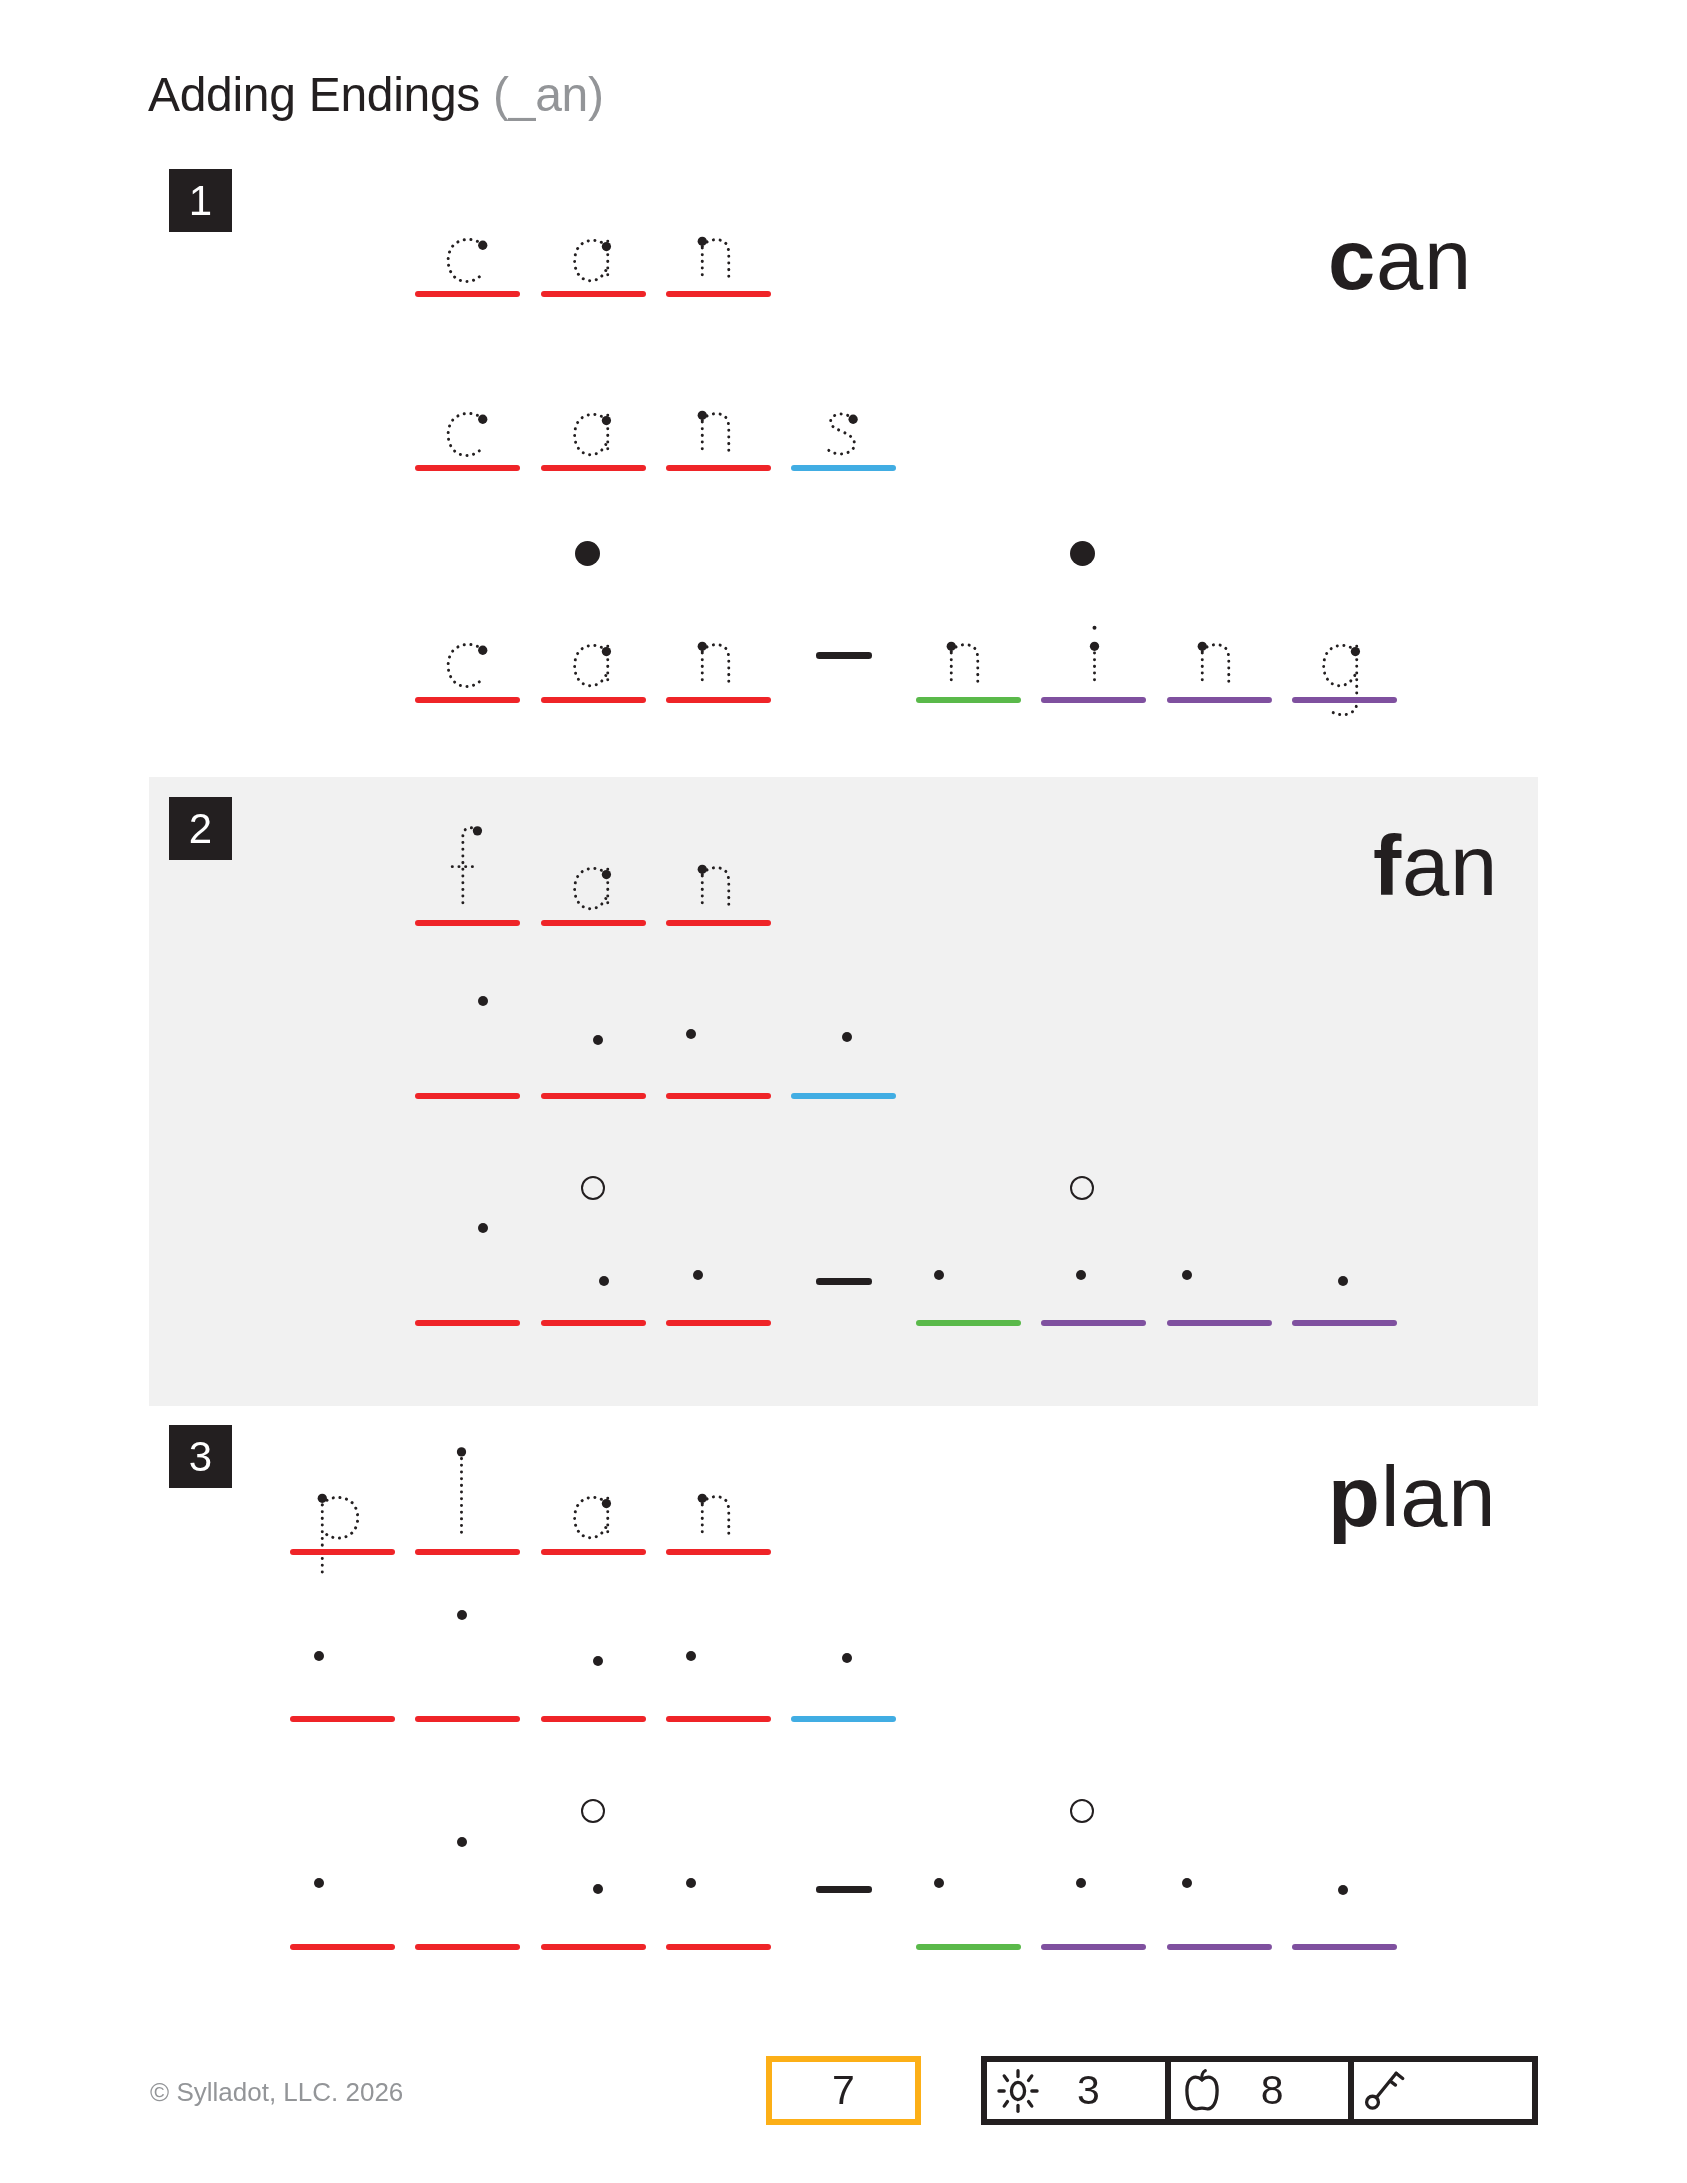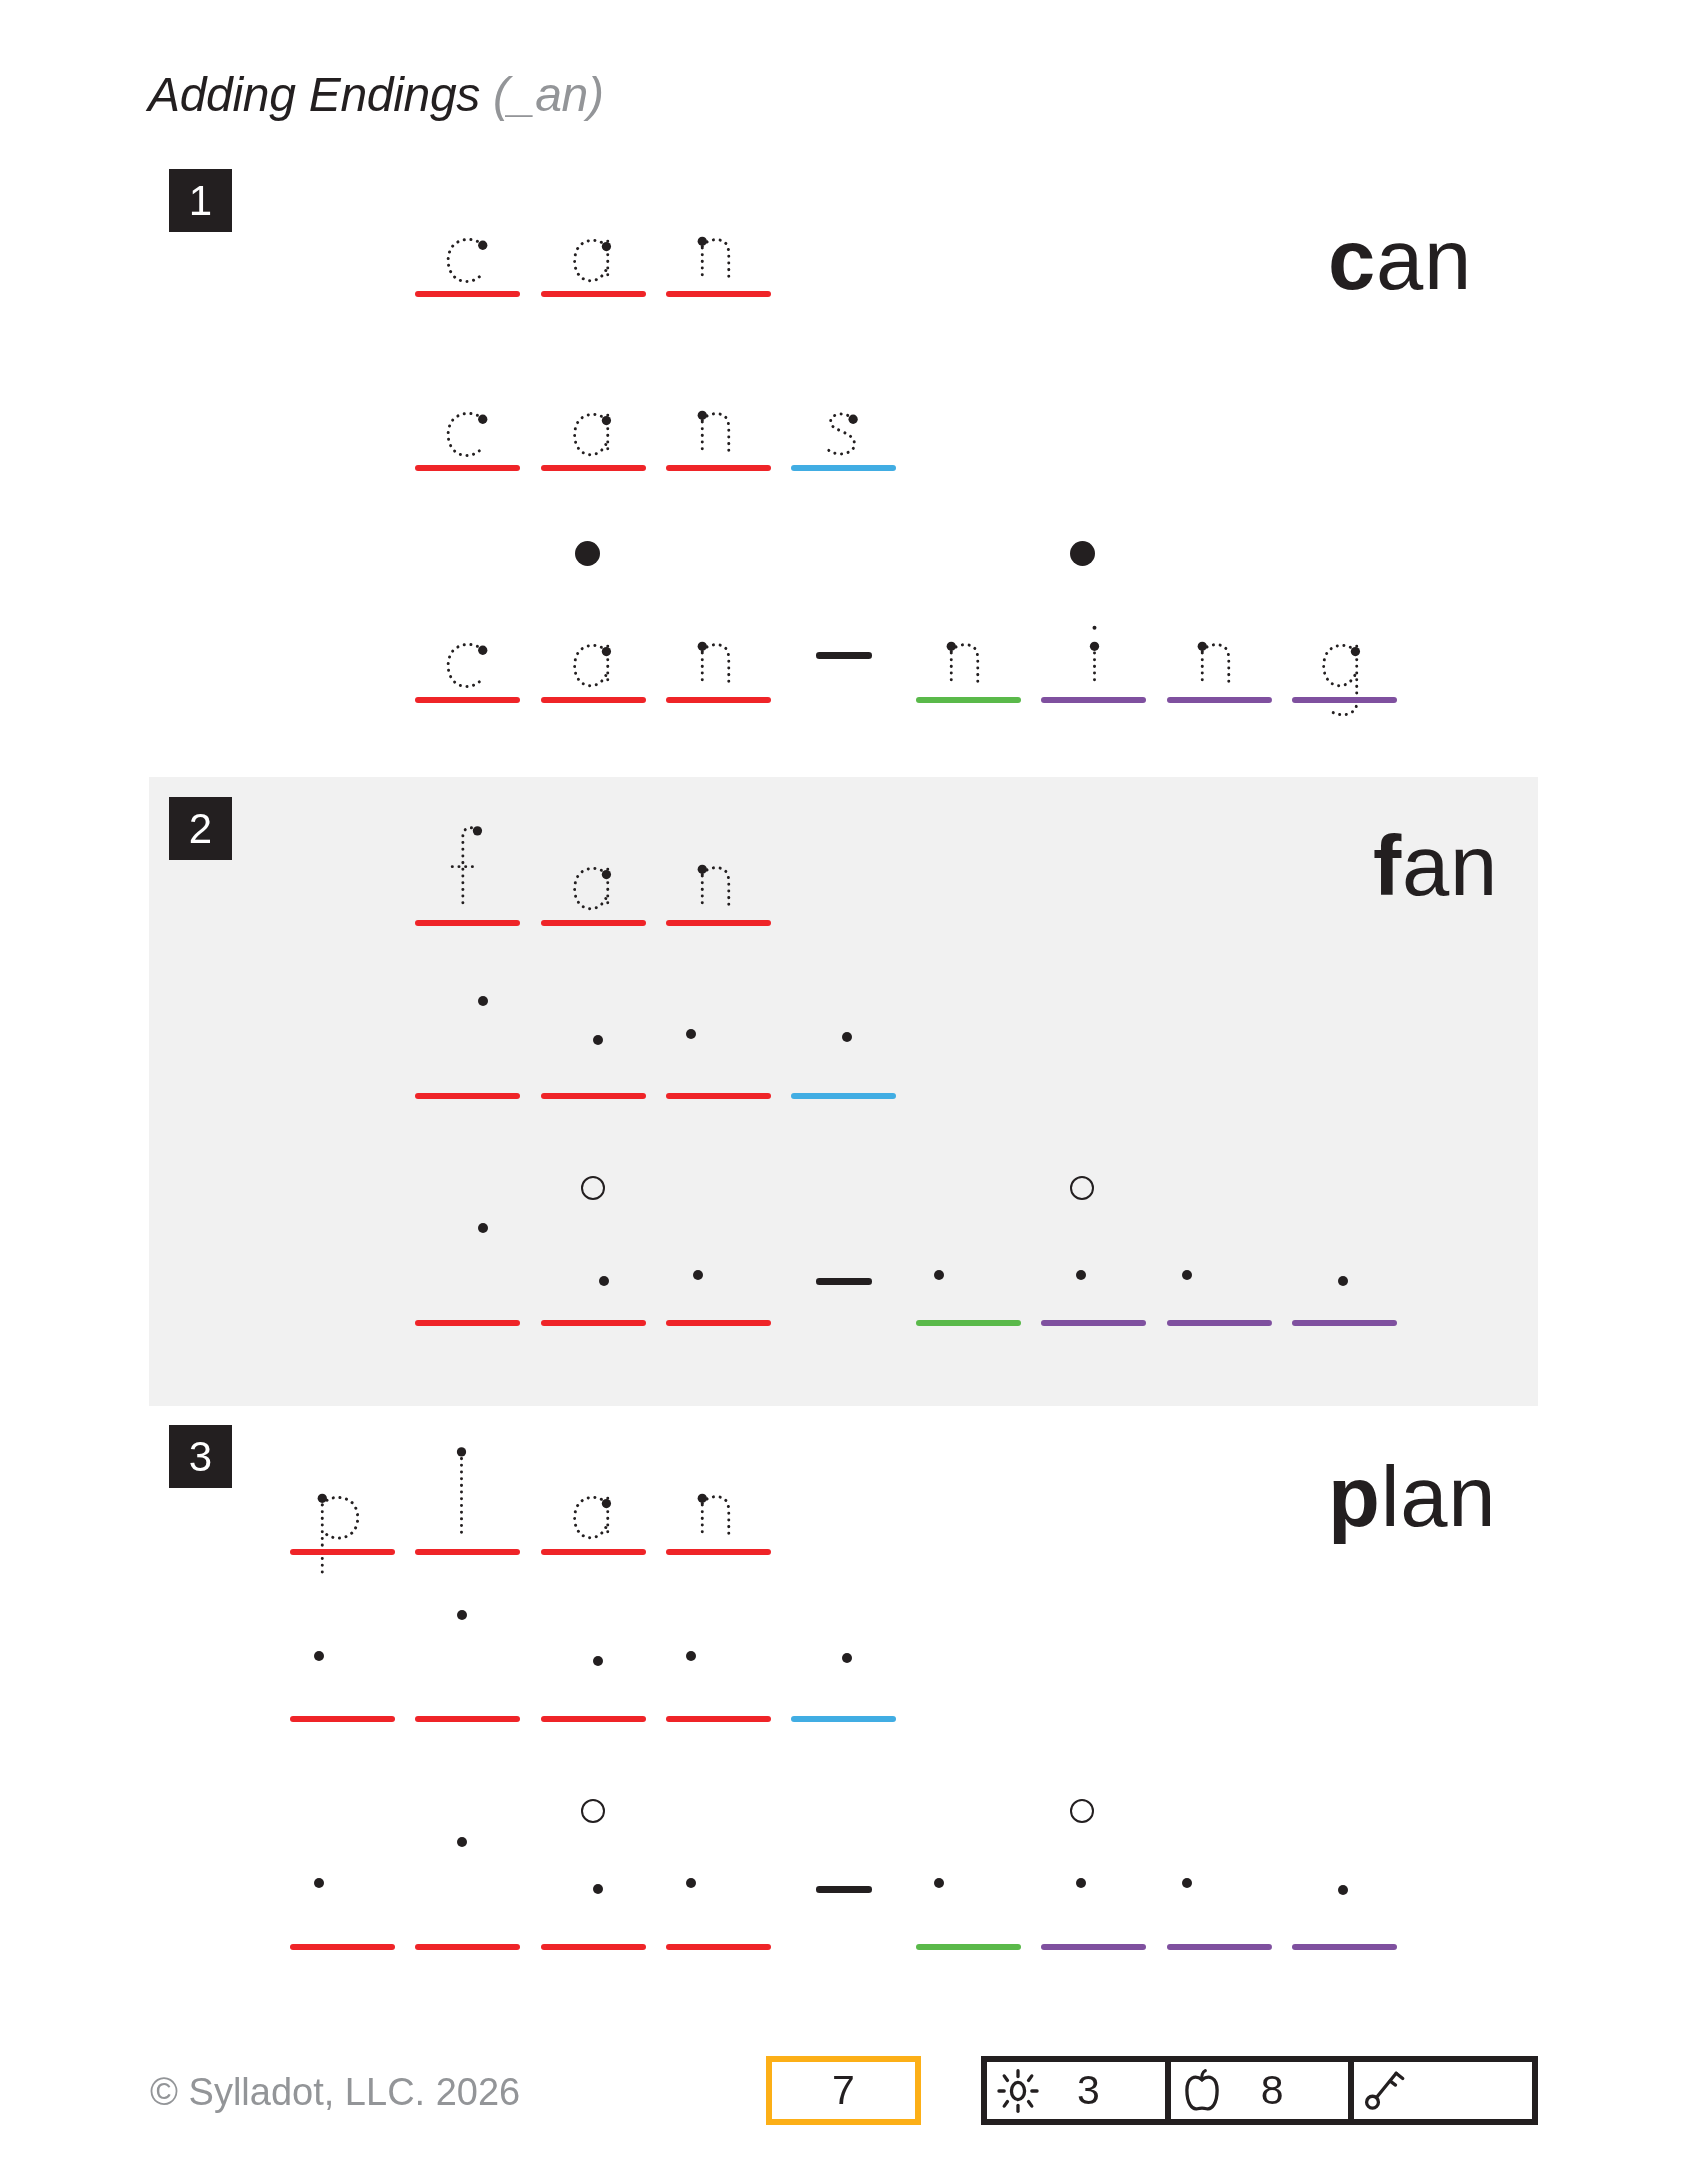--- a/index.html
+++ b/index.html
@@ -1,33 +1,33 @@
 <!DOCTYPE html>
 <html style="font-size:10.6px"><head>
 <meta charset="utf-8">
 <style>
   html, body { margin:0; padding:0; }
   body { width:1687px; height:2183px; background:#ffffff; position:relative; overflow:hidden;
          font-family:"Liberation Sans", sans-serif; color:#231f20; }
   .abs { position:absolute; }
-  .title { left:148px; top:65px; font-size:48px; line-height:60px; white-space:nowrap; letter-spacing:-0.3px;font-style:italic; }
+  .title { left:148px; top:65px; font-size:48px; line-height:60px; white-space:nowrap; letter-spacing:-0.3px; }
   .title .sub { color:#939598; }
   .panel { left:149px; top:777px; width:1389px; height:629px; background:#f1f1f1; }
   .num-box { width:63px; height:63px; background:#231f20; color:#ffffff; font-size:42px; line-height:63px; text-align:center; }
   .uline { height:6px; border-radius:3.3px; width:105px; }
   .dash { height:6.6px; border-radius:3.3px; background:#231f20; width:56px; }
   .big-word { font-size:85px; line-height:85px; white-space:nowrap; letter-spacing:0.7px; }
   .big-word b { font-weight:bold; }
   .dot { width:10px; height:10px; border-radius:50%; background:#231f20; }
   .bigdot { width:25px; height:25px; border-radius:50%; background:#231f20; }
   .ring { width:20px; height:20px; border-radius:50%; border:2.6px solid #231f20; background:transparent; }
   svg.glyph { position:absolute; overflow:visible; }
   svg.glyph path.trace { fill:none; stroke:#231f20; stroke-width:4.5; stroke-linecap:round; stroke-dasharray:0.1 10; }
   svg.glyph circle.start { fill:#231f20; }
-  .copyright { left:150px; top:2069px; font-size:38px; line-height:46px; color:#939598; white-space:nowrap; }
+  .copyright { left:150px; top:2069px; font-size:26px; line-height:46px; color:#939598; white-space:nowrap; }
   .page-box { left:766px; top:2056px; width:143px; height:57px; border:6px solid #fcaf17; font-size:41px; line-height:57px; text-align:center; }
   .score-box { left:981px; top:2056px; width:545px; height:57px; border:6px solid #231f20; display:flex; }
   .cell { position:relative; height:57px; flex:1; display:flex; align-items:center; }
   .cell + .cell { border-left:6px solid #231f20; }
   .cell .icon { width:46px; height:46px; margin-left:8px; }
   .cell .val { font-size:41px; line-height:57px; margin-left:36px; }
 </style>
 </head>
 <body>
 

